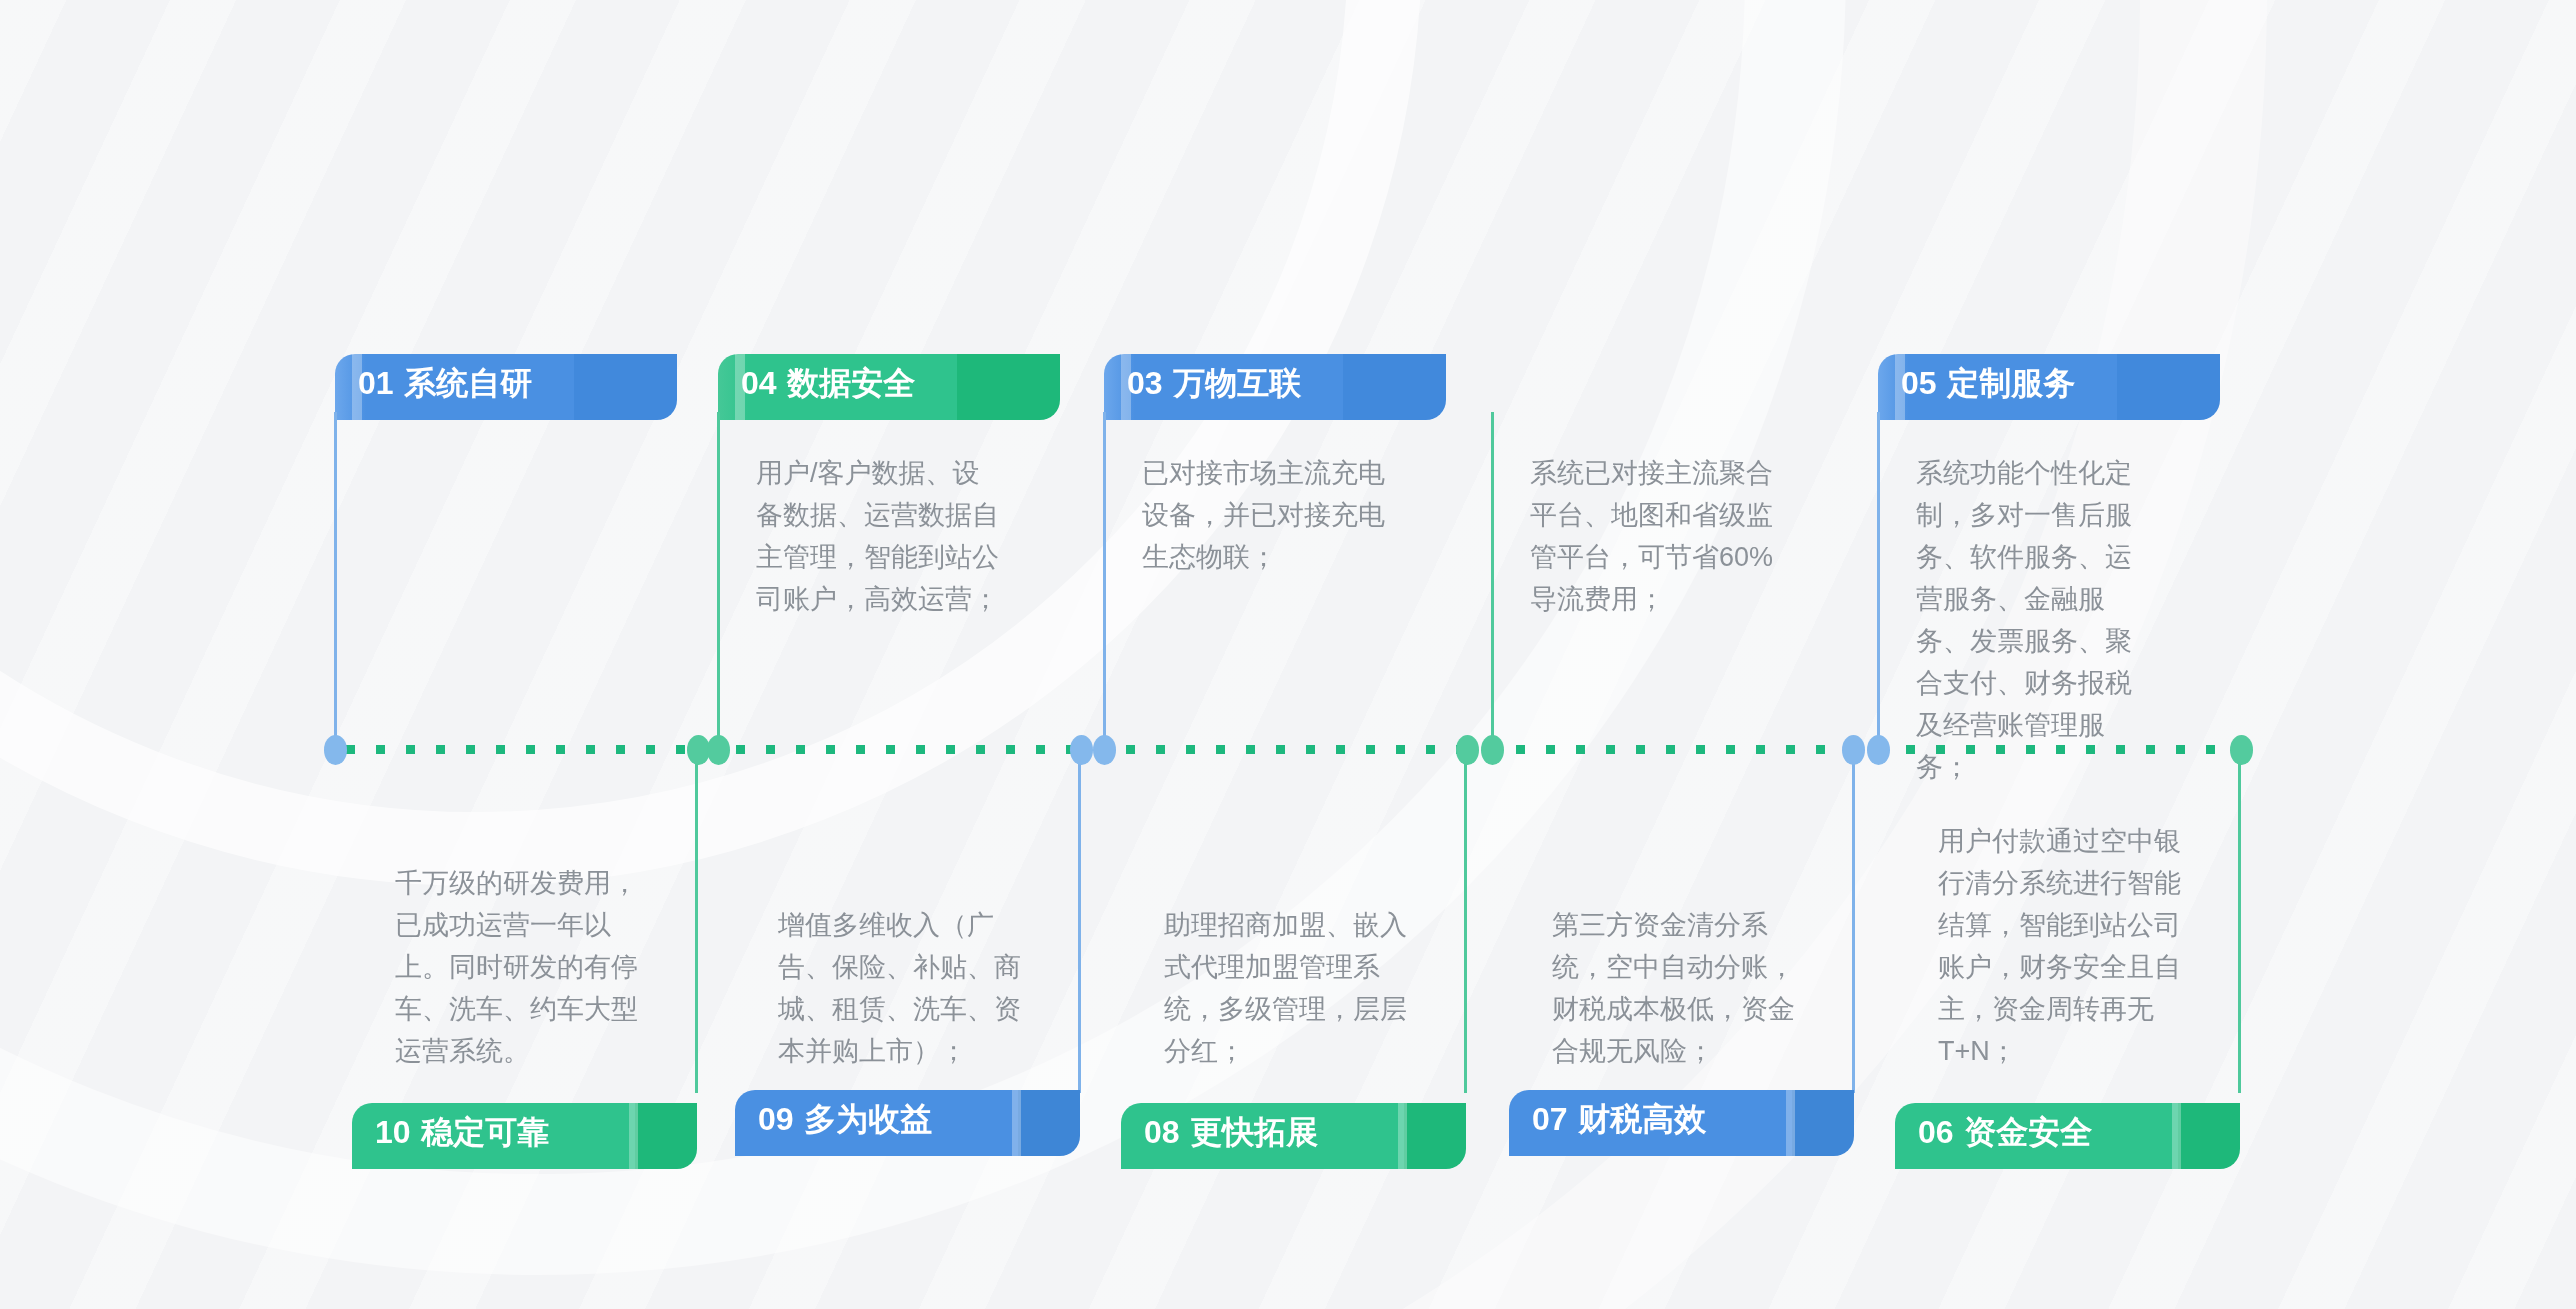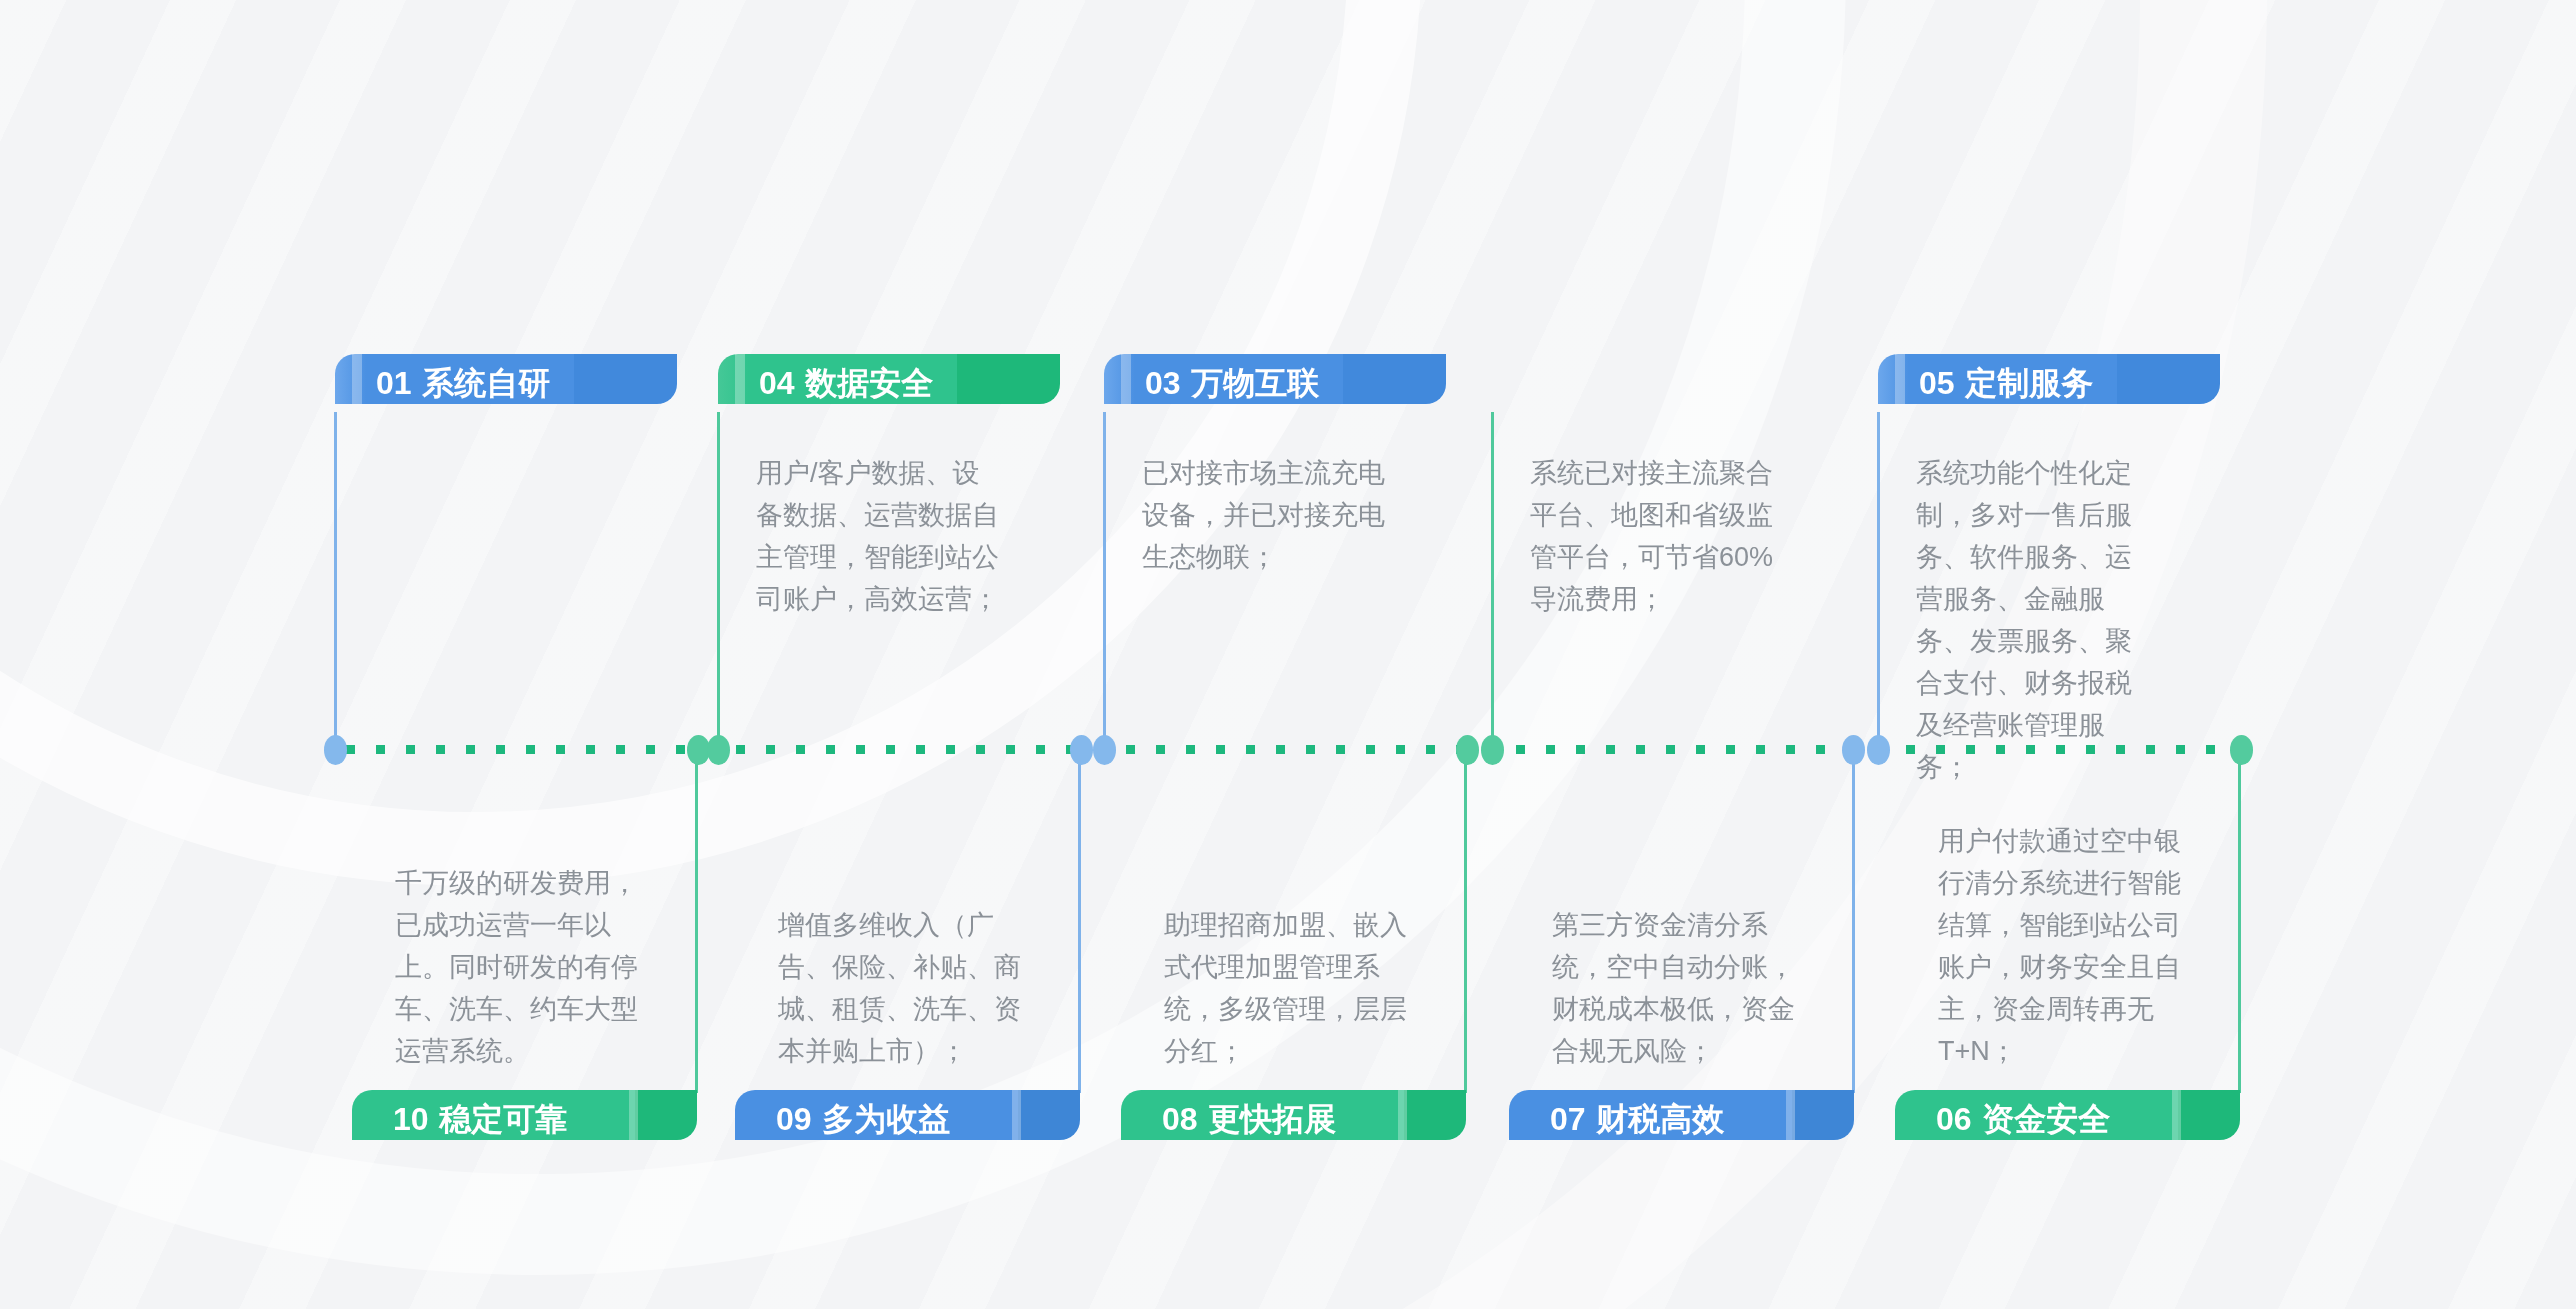--- a/index.html
+++ b/index.html
@@ -19,33 +19,33 @@
     position:absolute;inset:0;
     background:repeating-linear-gradient(115deg, rgba(255,255,255,.35) 0 60px, rgba(241,242,244,.0) 60px 154px);
     pointer-events:none;
   }
 
   
   .col{position:absolute;top:354px;width:379px;height:793px;z-index:2;}
   .c0{left:335px}.c1{left:718px}.c2{left:1104px}.c3{left:1492px}.c4{left:1878px}
 
   .hdr{
-    position:absolute;height:50px;width:342px;
+    position:absolute;height:66px;width:342px;
     border-radius:20px 0 20px 0;
     color:#ffffff;font-size:32px;font-weight:700;line-height:58px;
-    padding-left:41px;box-sizing:border-box;
+    padding-left:23px;box-sizing:border-box;
     white-space:nowrap;
   }
   .hdr .ttl{margin-left:10.7px;}
   .hdr-top{left:0;top:0;}
   .hdr-bottom{left:17px;top:736px;width:345px;}
   .hdr-blue{background:linear-gradient(90deg,#6ca7ec 0%,#4a90e2 9%,#4a90e2 70%,#4189dc 70%,#4189dc 100%);}
   .hdr-green{background:linear-gradient(90deg,#45c897 0%,#2fc38d 9%,#2fc38d 70%,#1eb87a 70%,#1eb87a 100%);}
   .hdr-b-blue{background:linear-gradient(90deg,#4a90e2 0%,#4a90e2 82%,#3e86d6 82%,#3e86d6 100%);}
-  .hdr-b-green{background:linear-gradient(90deg,#2fc38d 0%,#2fc38d 82%,#1eb87a 82%,#1eb87a 100%);}
+  .hdr-b-green{background:linear-gradient(90deg,#2fc38d 0%,#2fc38d 82%,#1eb87a 82%,#1eb87a 100%);margin-top:13px;}
   .hdr-top::before{
     content:"";position:absolute;top:0;bottom:0;left:17.4px;width:9.4px;
     background:rgba(255,255,255,.30);
   }
   .hdr-bottom::before{
     content:"";position:absolute;top:0;bottom:0;right:59px;width:9.4px;
     background:rgba(255,255,255,.30);
   }
 
   .vline{position:absolute;width:3.4px;}

